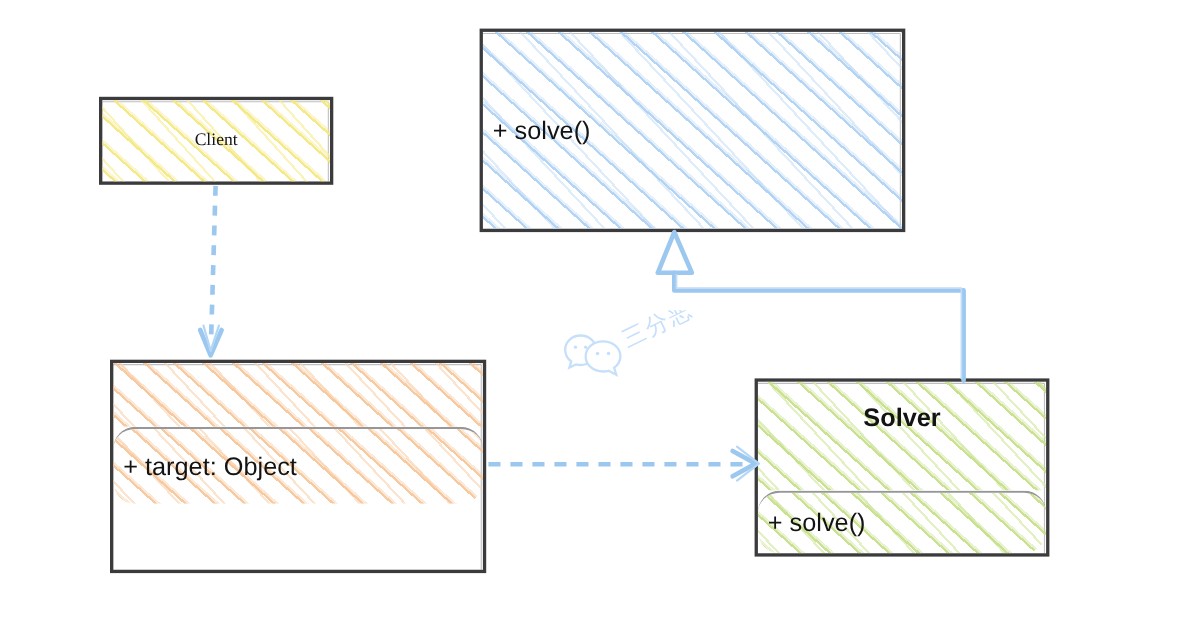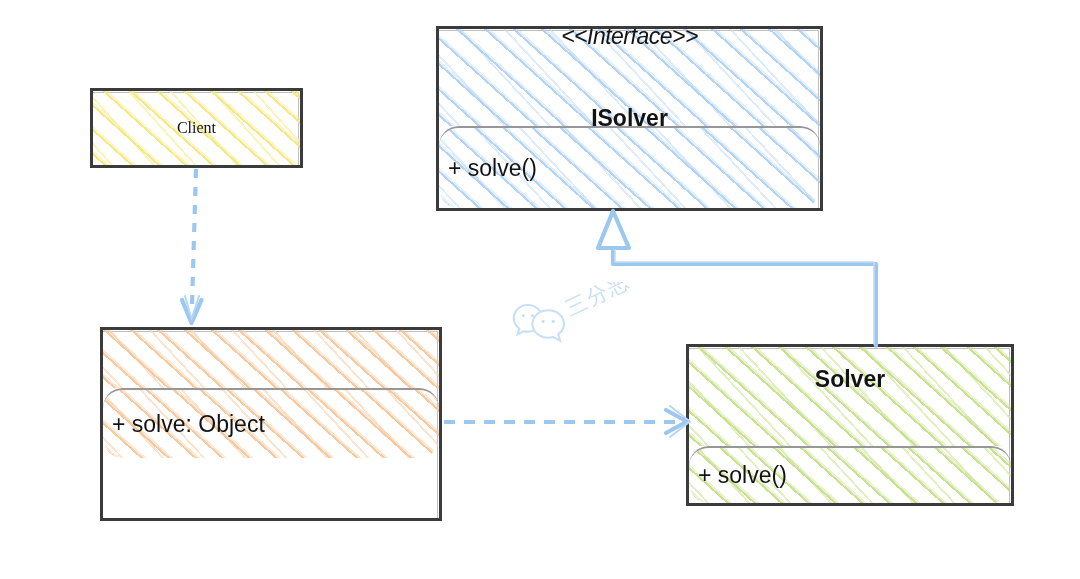--- a/index.html
+++ b/index.html
@@ -199,44 +199,37 @@
 <div id="canvas">
 
   <div class="uml-box" style="left:90px; top:88px; width:213px; height:80px;">
     <div class="compartment" style="flex:1 1 auto;">
       <div class="hatch hatch-yellow"></div>
       <div class="txt client-label">Client</div>
     </div>
   </div>
 
   <div class="uml-box" style="left:436px; top:26px; width:387px; height:185px;">
-    <div class="compartment" style="height:97px; flex:0 0 97px;">
-      <div class="hatch hatch-blue"></div>
-      <div class="txt title-center">
-        <span class="stereo">&lt;&lt;Interface&gt;&gt;</span>
-        <span class="iname">ISolver</span>
-      </div>
-    </div>
     <div class="compartment" style="flex:1 1 auto;">
       <div class="hatch hatch-blue"></div>
       <div class="txt member">+ solve()</div>
     </div>
   </div>
 
   <div class="uml-box" style="left:100px; top:327px; width:342px; height:194px;">
     <div class="compartment" style="height:58px; flex:0 0 58px;">
       <div class="hatch hatch-orange"></div>
     </div>
     <div class="compartment" style="height:70px; flex:0 0 70px;">
       <div class="hatch hatch-orange"></div>
-      <div class="txt member">+ solve: Object</div>
-    </div>
-  </div>
-
-  <div class="uml-box" style="left:686px; top:344px; width:328px; height:162px;">
+      <div class="txt member">+ target: Object</div>
+    </div>
+  </div>
+
+  <div class="uml-box" style="left:686px; top:344px; width:268px; height:162px;">
     <div class="compartment" style="height:99px; flex:0 0 99px;">
       <div class="hatch hatch-green"></div>
       <div class="txt title-center" style="margin-top:-34px;">Solver</div>
     </div>
     <div class="compartment" style="flex:1 1 auto;">
       <div class="hatch hatch-green"></div>
       <div class="txt member">+ solve()</div>
     </div>
   </div>
 

